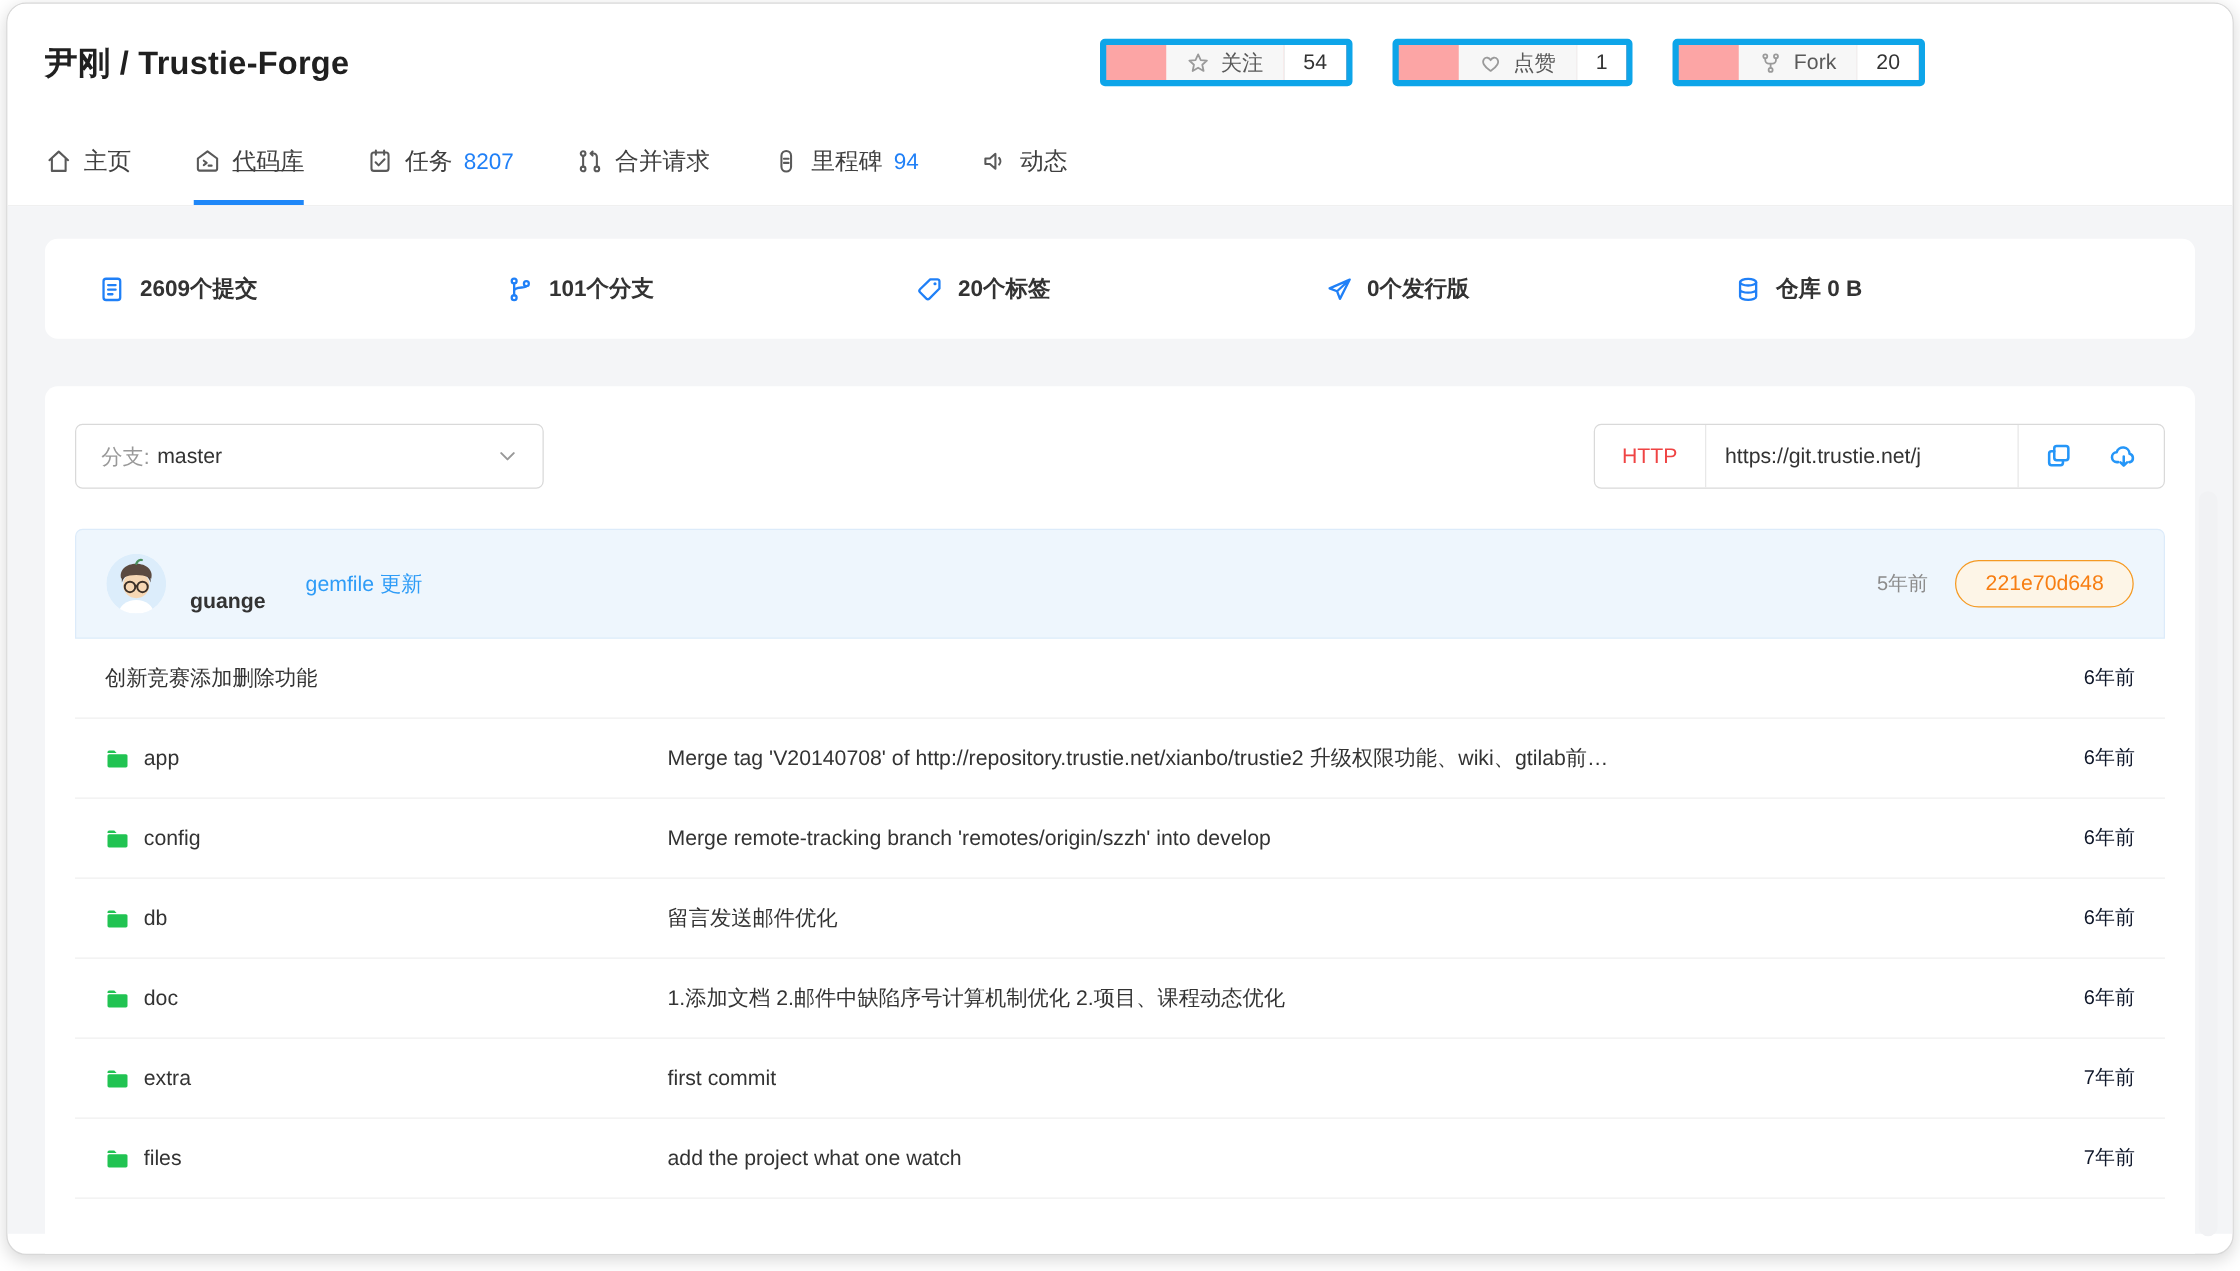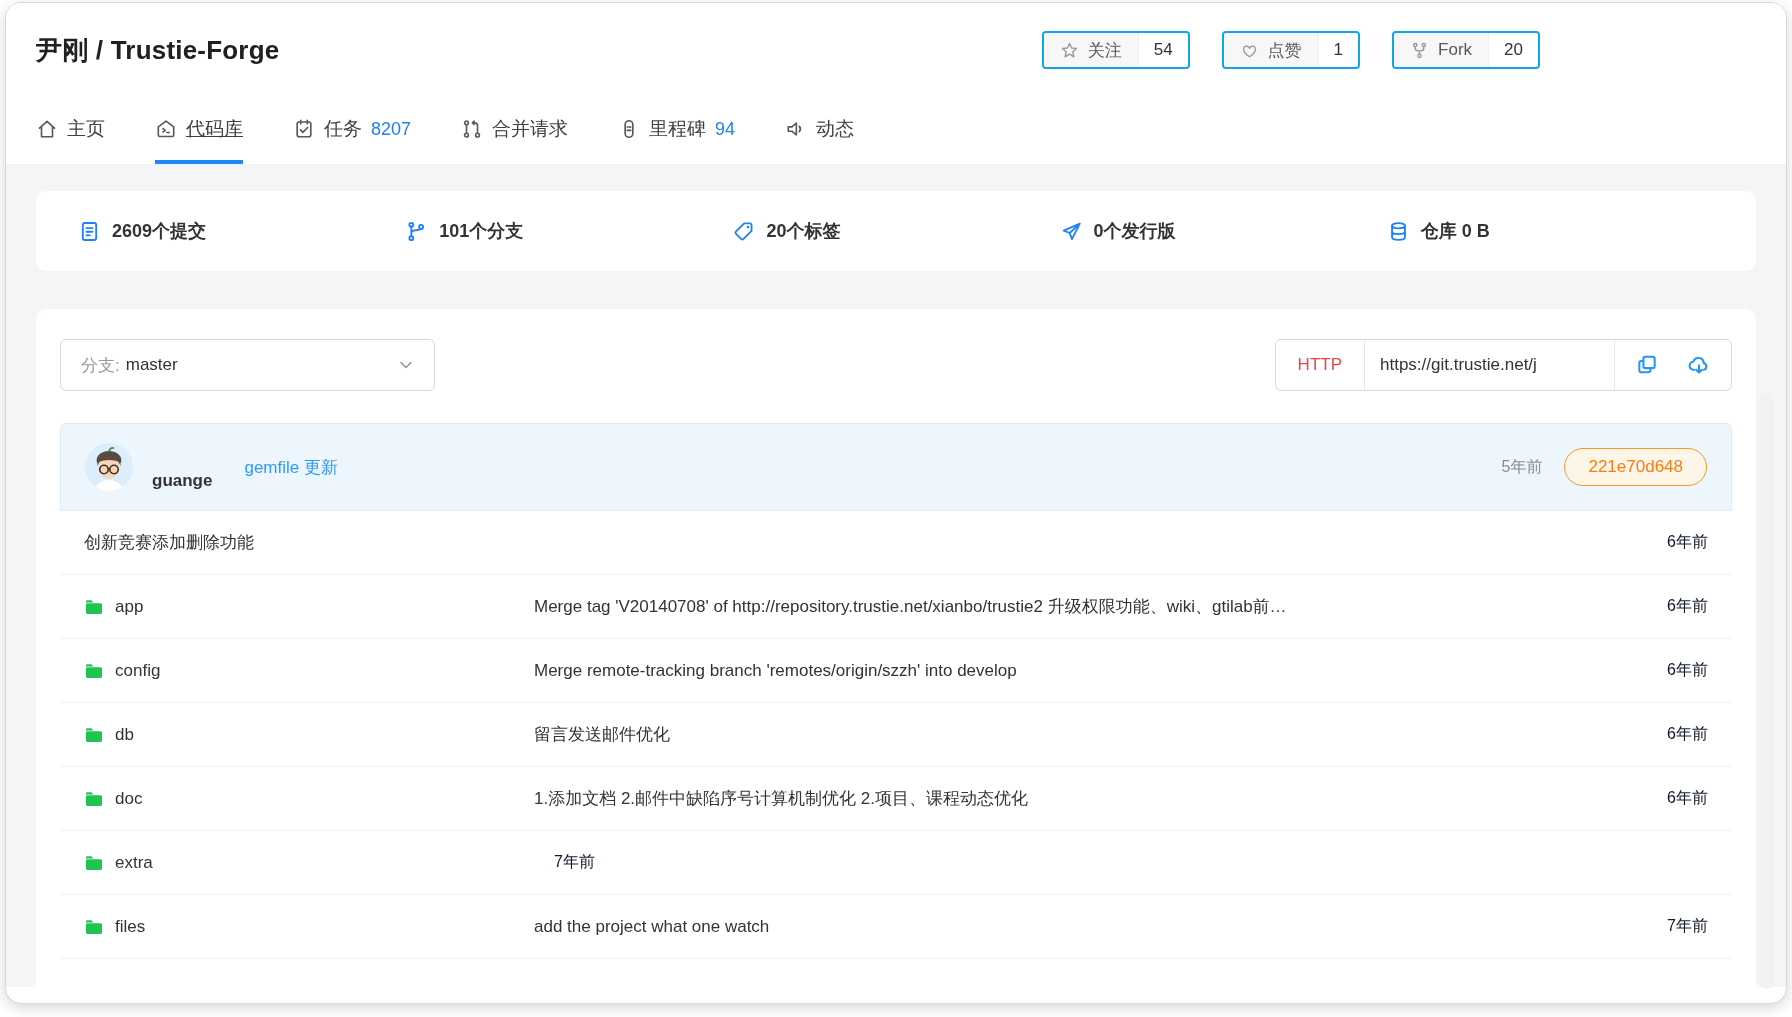--- a/index.html
+++ b/index.html
@@ -8,21 +8,21 @@
     position:relative; margin:2px 5px 0 5px; height:1002px;
     background:#fff; border:1px solid #d8d8d8; border-radius:16px;
     box-shadow:0 4px 14px rgba(0,0,0,.16);
     overflow:hidden;
   }
   
   .page-header { background:#fff; padding:26px 30px 0 30px; border-bottom:1px solid #f0f0f0; }
   .title-row { display:flex; align-items:center; height:42px; }
   .repo-title { font-size:26px; font-weight:600; color:#202020; letter-spacing:.2px; }
   .header-actions { margin-left:auto; margin-right:216px; display:flex; gap:32px; }
-  .action-btn { display:flex; height:38px; border:2px solid #0ea5e9; border-radius:4px; overflow:hidden; background:#fca5a5; cursor:pointer; }
+  .action-btn { display:flex; height:38px; border:5px solid #0ea5e9; border-radius:4px; overflow:hidden; background:#fca5a5; cursor:pointer;padding-left:48px; }
   .action-label { display:flex; align-items:center; gap:9px; padding:0 16px; background:#f7f7f7; color:#595959; font-size:17px; }
   .action-count { display:flex; align-items:center; padding:0 15px; background:#fff; color:#333; font-size:17px; border-left:1px solid #efefef; }
   .tabs-row { display:flex; gap:50px; margin-top:45px;align-items:flex-end; }
   .tab { display:flex; align-items:center; gap:9px; padding-bottom:18px; font-size:19px; color:#404040; cursor:pointer; border-bottom:4px solid transparent; }
   .tab.active { border-bottom-color:#1f87f8;text-decoration:underline; }
   .tab .count { color:#2080f7; font-size:18px; }
   .ticon { width:22px; height:22px; stroke:#595959; fill:none; stroke-width:1.5; stroke-linecap:round; stroke-linejoin:round; }
   
   .page-body { background:#f4f5f7; padding:26px 30px 0 30px; height:822px; }
   .stats-card { height:80px; background:#fff; border-radius:10px; display:grid; grid-template-columns:repeat(5,1fr); align-items:center; padding:0 42px; }
@@ -293,20 +293,21 @@
       </div>
 
       <div class="file-row">
         <span class="file-name-cell">
           <svg class="ficon" viewBox="0 0 20 20">
               <path d="M2 4.6 a1.3 1.3 0 0 1 1.3-1.3 h4.1 l1.9 2.1 h-7.3 z" fill="#21c352"></path>
               <rect x="2" y="6.3" width="16" height="10.6" rx="1.3" fill="#21c352"></rect>
             </svg>
           <span class="file-name">extra</span>
         </span>
+        <span class="file-msg">first commit</span>
         <span class="file-time">7年前</span>
       </div>
 
       <div class="file-row">
         <span class="file-name-cell">
           <svg class="ficon" viewBox="0 0 20 20">
               <path d="M2 4.6 a1.3 1.3 0 0 1 1.3-1.3 h4.1 l1.9 2.1 h-7.3 z" fill="#21c352"></path>
               <rect x="2" y="6.3" width="16" height="10.6" rx="1.3" fill="#21c352"></rect>
             </svg>
           <span class="file-name">files</span>

